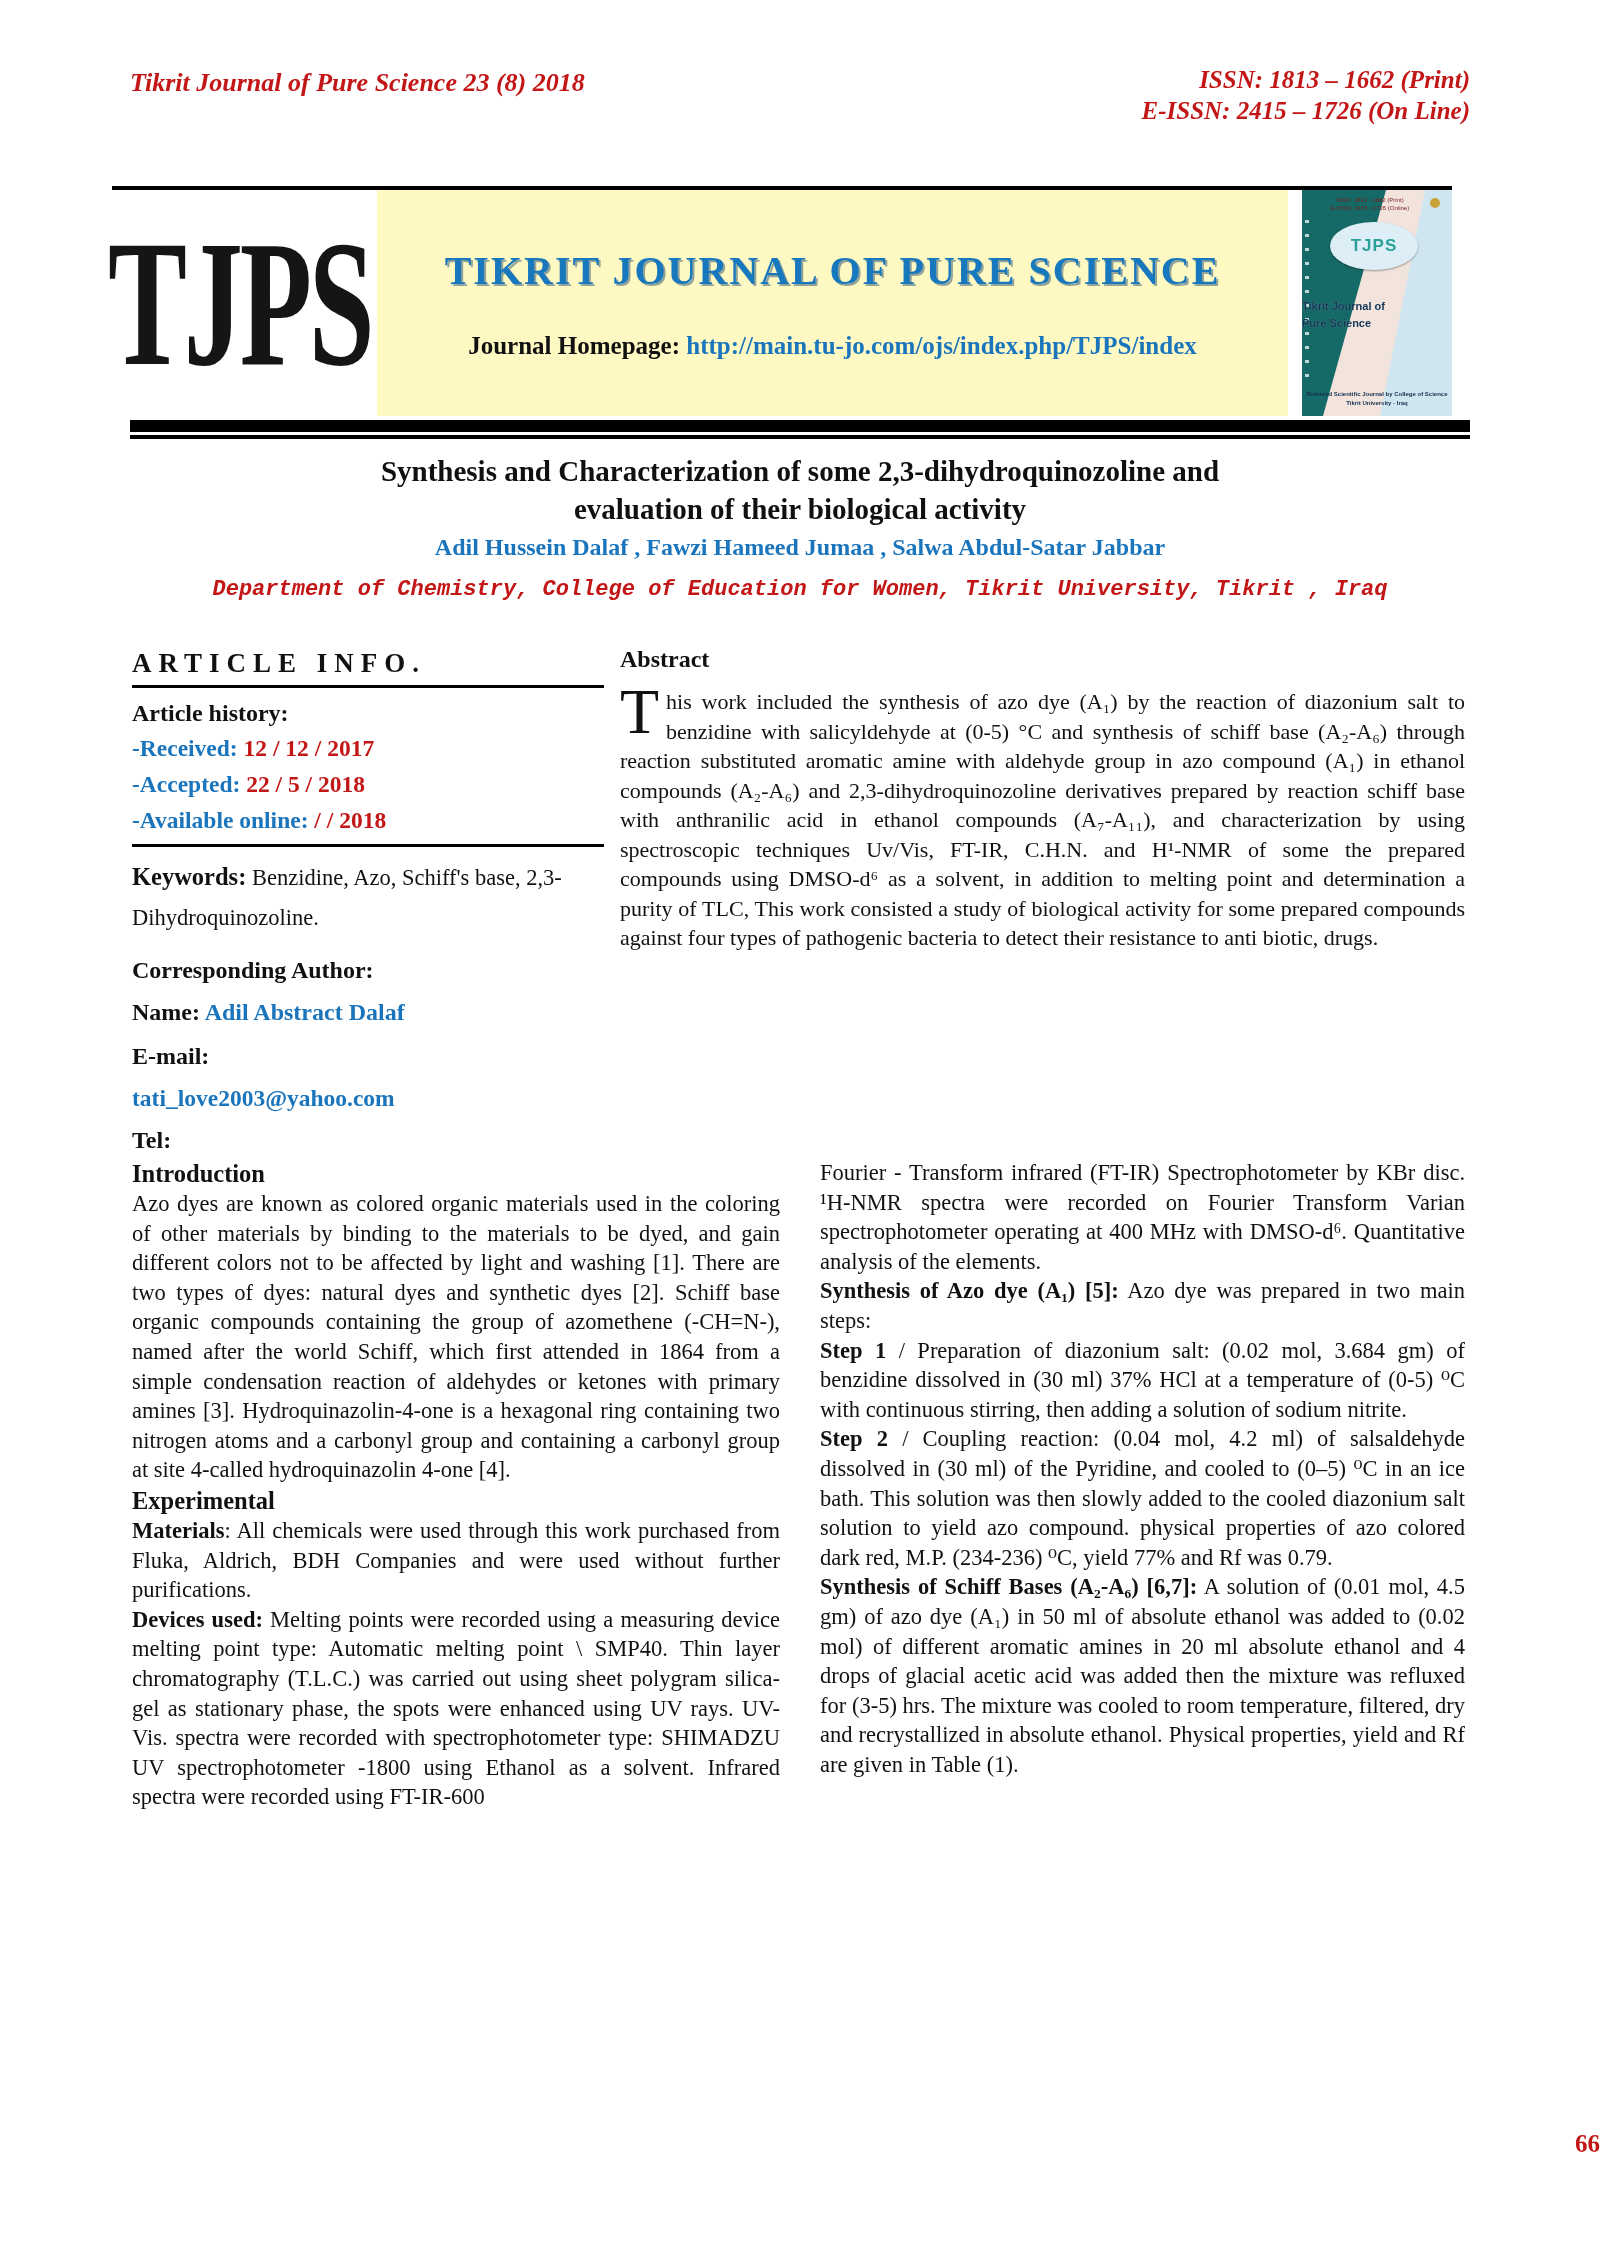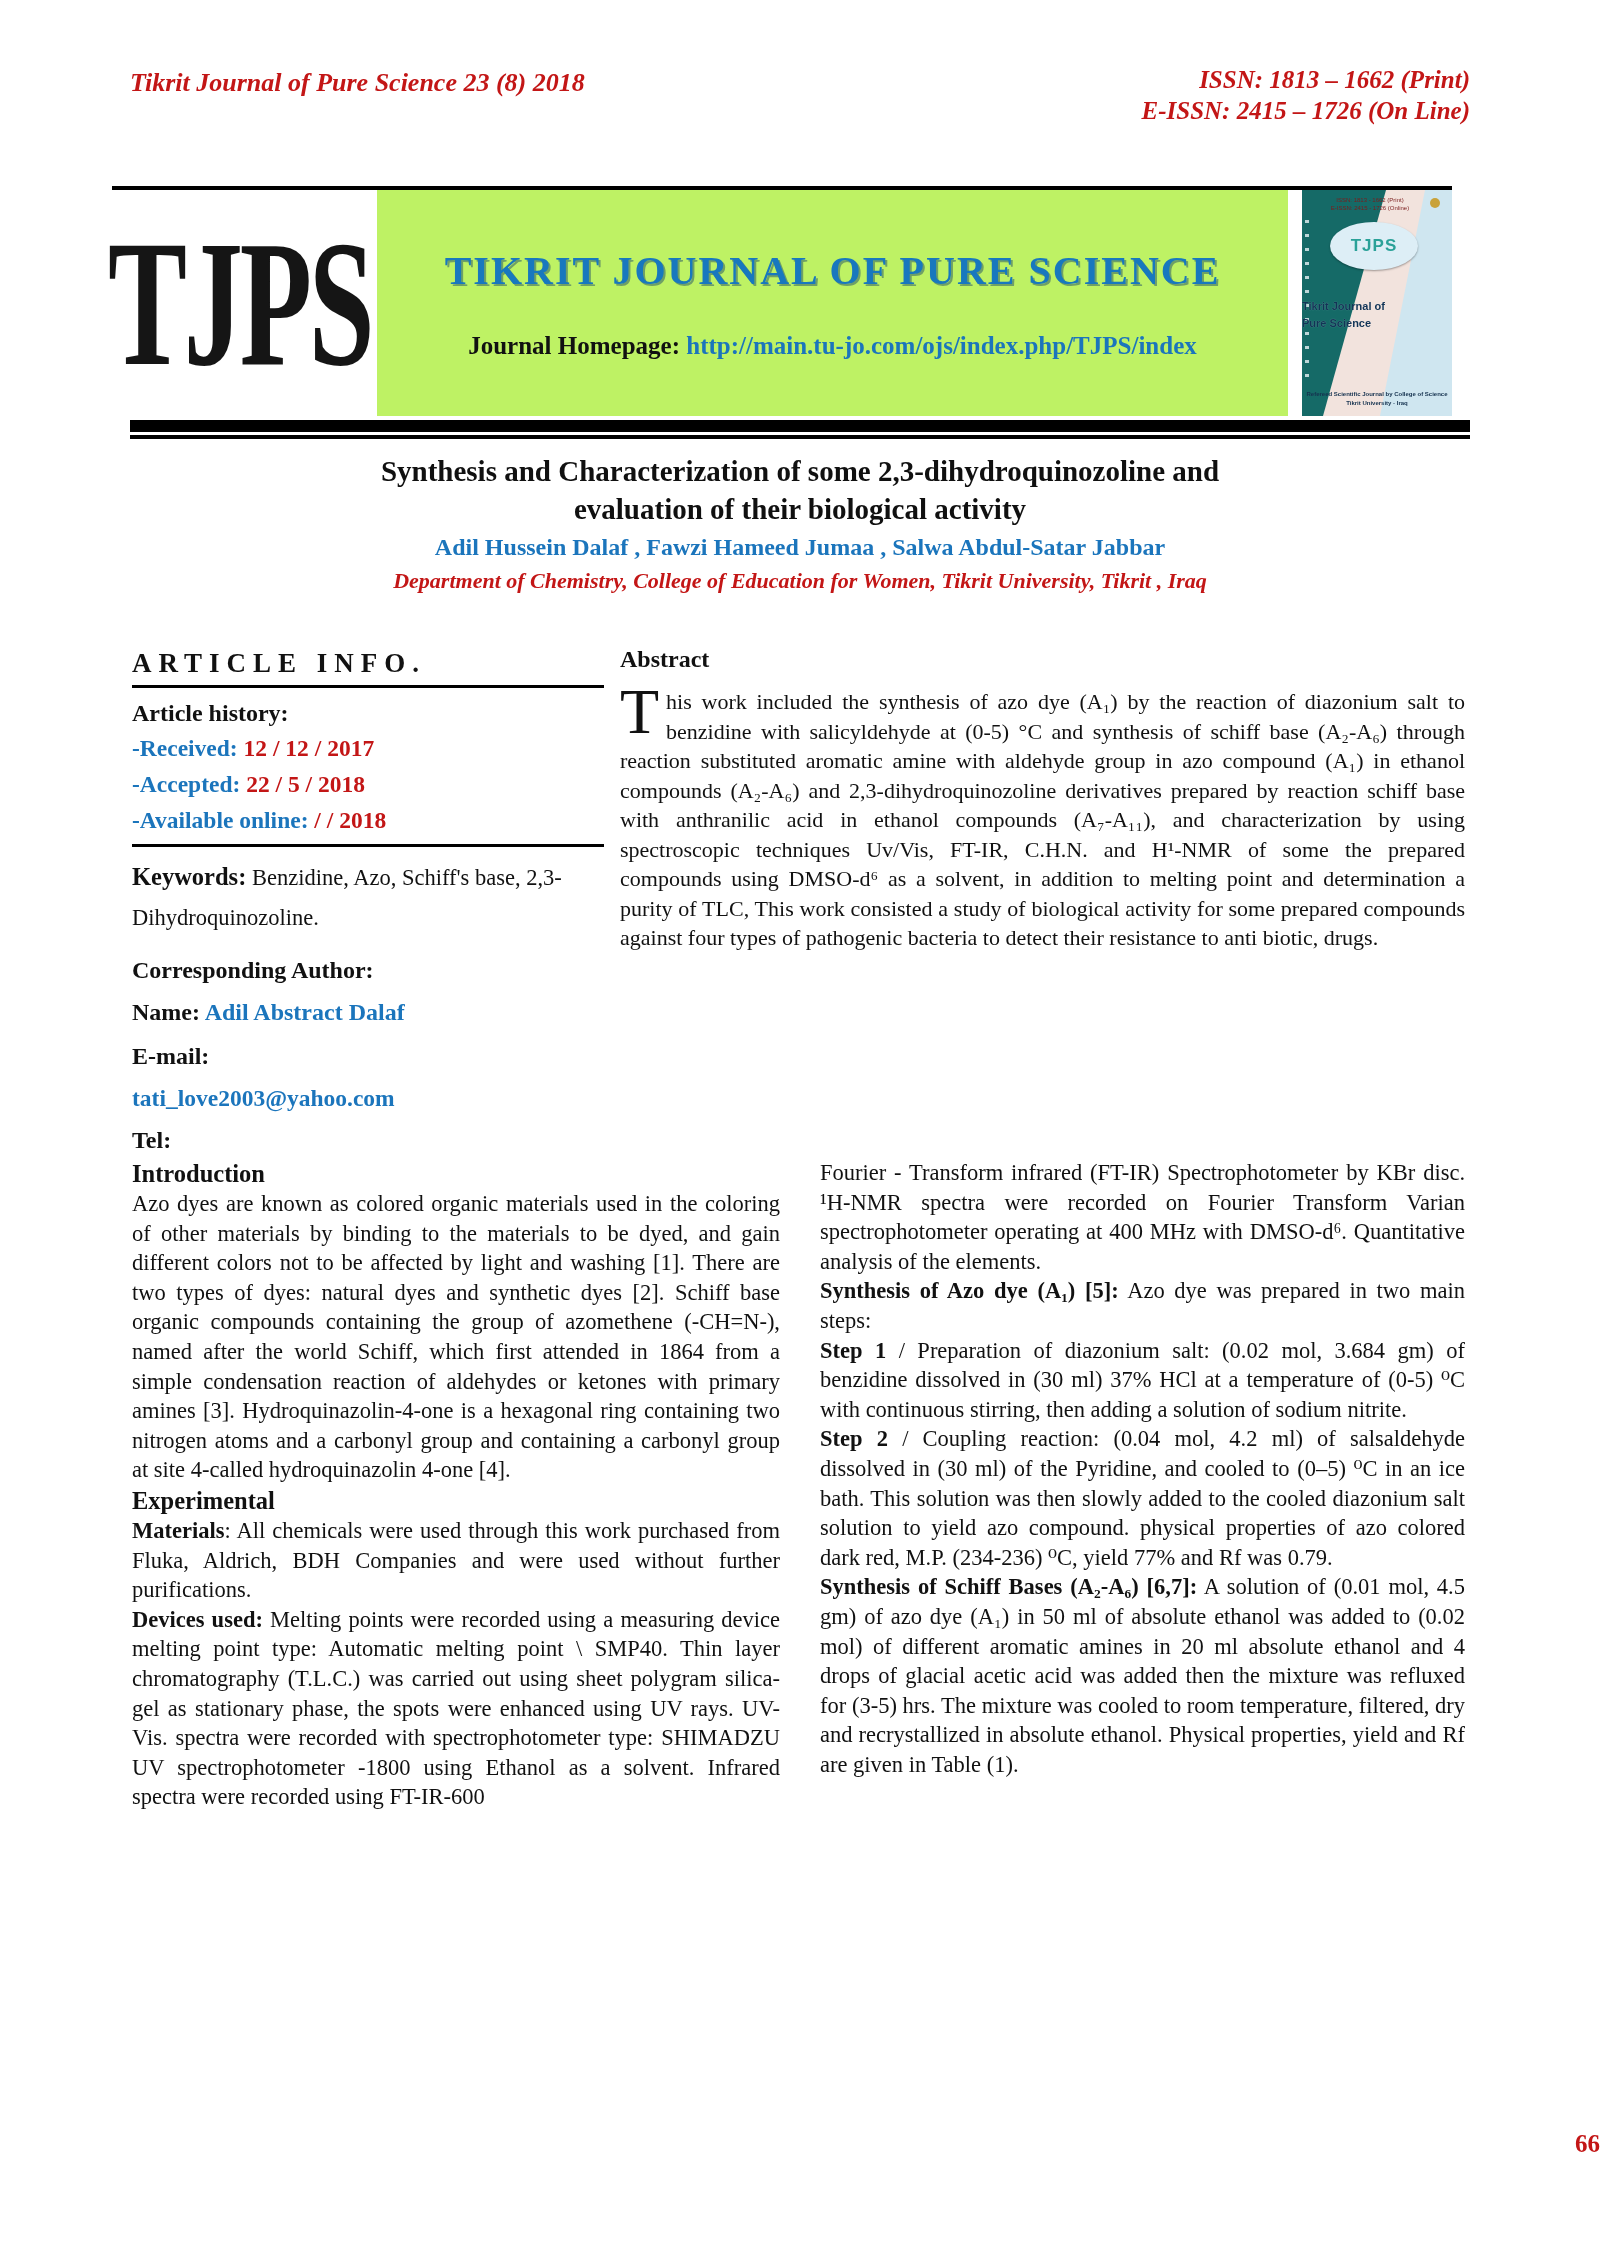--- a/index.html
+++ b/index.html
@@ -19,21 +19,21 @@
   .hdr-left { font-size:26px; font-weight:bold; font-style:italic; color:#c31616; padding-top:4px; }
   .hdr-right { text-align:right; font-size:25px; font-weight:bold; font-style:italic; color:#c31616; line-height:31px; }
 
   
   .banner { position:absolute; top:186px; left:112px; width:1340px; }
   .banner-topline { height:4px; background:#000; width:100%; }
   .banner-row { display:flex; height:226px; }
   .logo-box { width:255px; background:#fff; display:flex; align-items:center; justify-content:center; }
   .logo-text { font-size:148px; font-weight:600; letter-spacing:-4px; color:#151515;
                transform:scaleX(.80) scaleY(1.22); line-height:1; }
-  .gray-box { flex:1; background:#bef264; margin-left:10px; margin-right:14px;
+  .gray-box { flex:1; background:#fef9c3; margin-left:10px; margin-right:14px;
               display:flex; flex-direction:column; align-items:center; justify-content:center; }
   .banner-title { font-size:40px; font-weight:bold; letter-spacing:2px; color:#1878be;
                   text-shadow:2px 2px 0 rgba(15,60,105,.45); }
   .homepage-line { margin-top:38px; font-size:25px; font-weight:bold; }
   .homepage-line a { color:#1b75bc; text-decoration:none; }
 
   
   .cover { position:relative; width:150px; height:226px; background:#156a67; overflow:hidden;
            font-family:"Liberation Sans","DejaVu Sans",sans-serif; }
   .cover-light  { position:absolute; inset:0; background:#f2e3dd;
@@ -58,21 +58,21 @@
 
   
   .rule-wrap { position:absolute; top:420px; left:130px; width:1340px; }
   .rule-thick { height:12px; background:#000; }
   .rule-thin  { height:4px;  background:#000; margin-top:3px; }
 
   
   .title-block { position:absolute; top:452px; left:0; width:1600px; text-align:center; }
   .a-title { font-size:29px; font-weight:bold; line-height:38px; color:#101010; }
   .a-authors { margin-top:6px; font-size:24px; font-weight:bold; color:#1b75bc; }
-  .a-affil { margin-top:7px; font-size:22px; font-weight:bold; font-style:italic; color:#c31616; }
+  .a-affil { margin-top:16px; font-size:22px; font-weight:bold; font-style:italic; color:#c31616;font-family:Liberation Mono, monospace; }
 
   
   .info { position:absolute; left:132px; top:648px; width:472px; }
   .ai-heading { font-size:27px; font-weight:bold; letter-spacing:7px; font-variant:small-caps; }
   .ai-rule { border:0; height:3px; background:#000; margin:6px 0 8px 0; }
   .ai-history { font-size:24px; font-weight:bold; line-height:34px; }
   .ai-line { font-size:23.5px; font-weight:bold; line-height:36px; }
   .ai-keywords { margin-top:10px; font-size:22.5px; line-height:40px; }
   .ai-keywords .kw-label { font-size:24.5px; font-weight:bold; }
   .ai-corr { margin-top:12px; font-size:24px; font-weight:bold; line-height:40px; }

